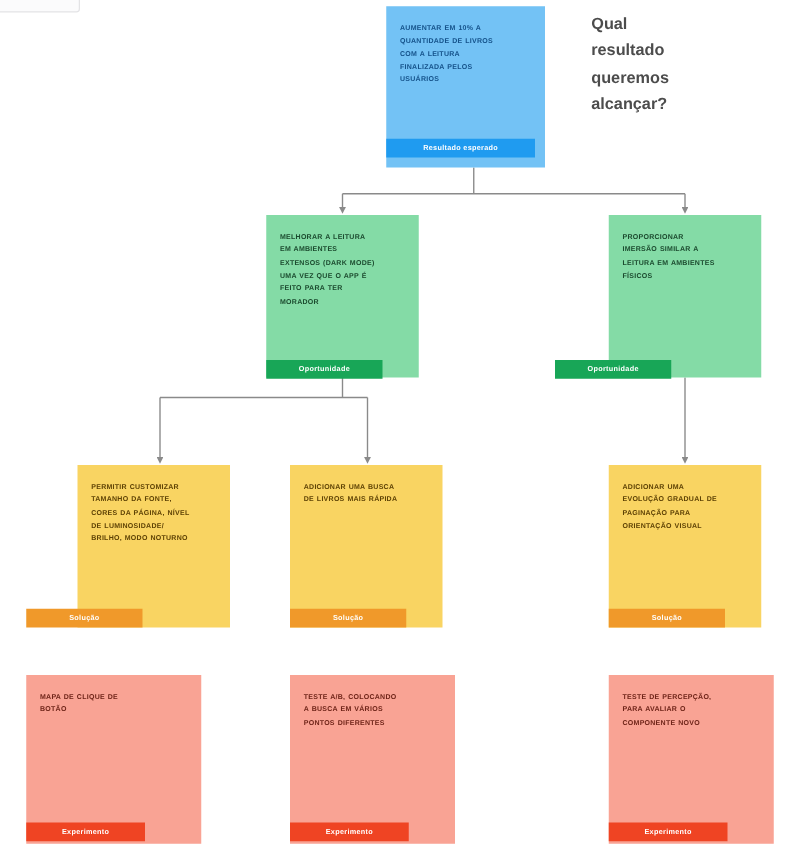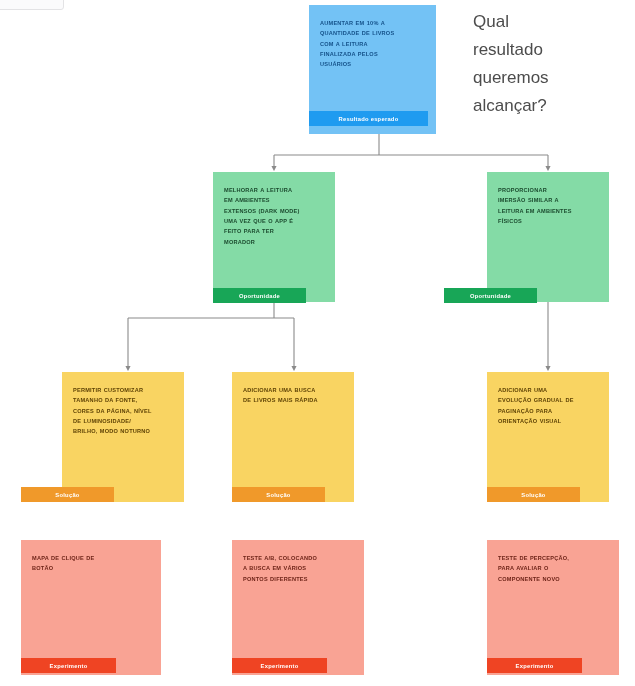--- a/index.html
+++ b/index.html
@@ -108,25 +108,25 @@
   #badge-exp-2 { left: 232px; top: 658px; width: 95px; }
   #card-exp-3 { left: 487px; top: 540px; width: 132px; height: 135px; }
   #badge-exp-3 { left: 487px; top: 658px; width: 95px; }
 
   
   #heading {
     position: absolute;
     left: 473px;
     top: 8px;
     width: 130px;
-    font-size: 17px;
+    font-size: 13px;
     line-height: 1.65;
     color: #4c4c4c;
     white-space: pre-line;
-    font-weight: 400;
+    font-weight: 700;
   }
 </style>
 </head>
 <body>
 
 <div id="canvas">
 
   <div class="panel-edge"></div>
 
   <svg class="links" viewBox="0 0 635 686">

